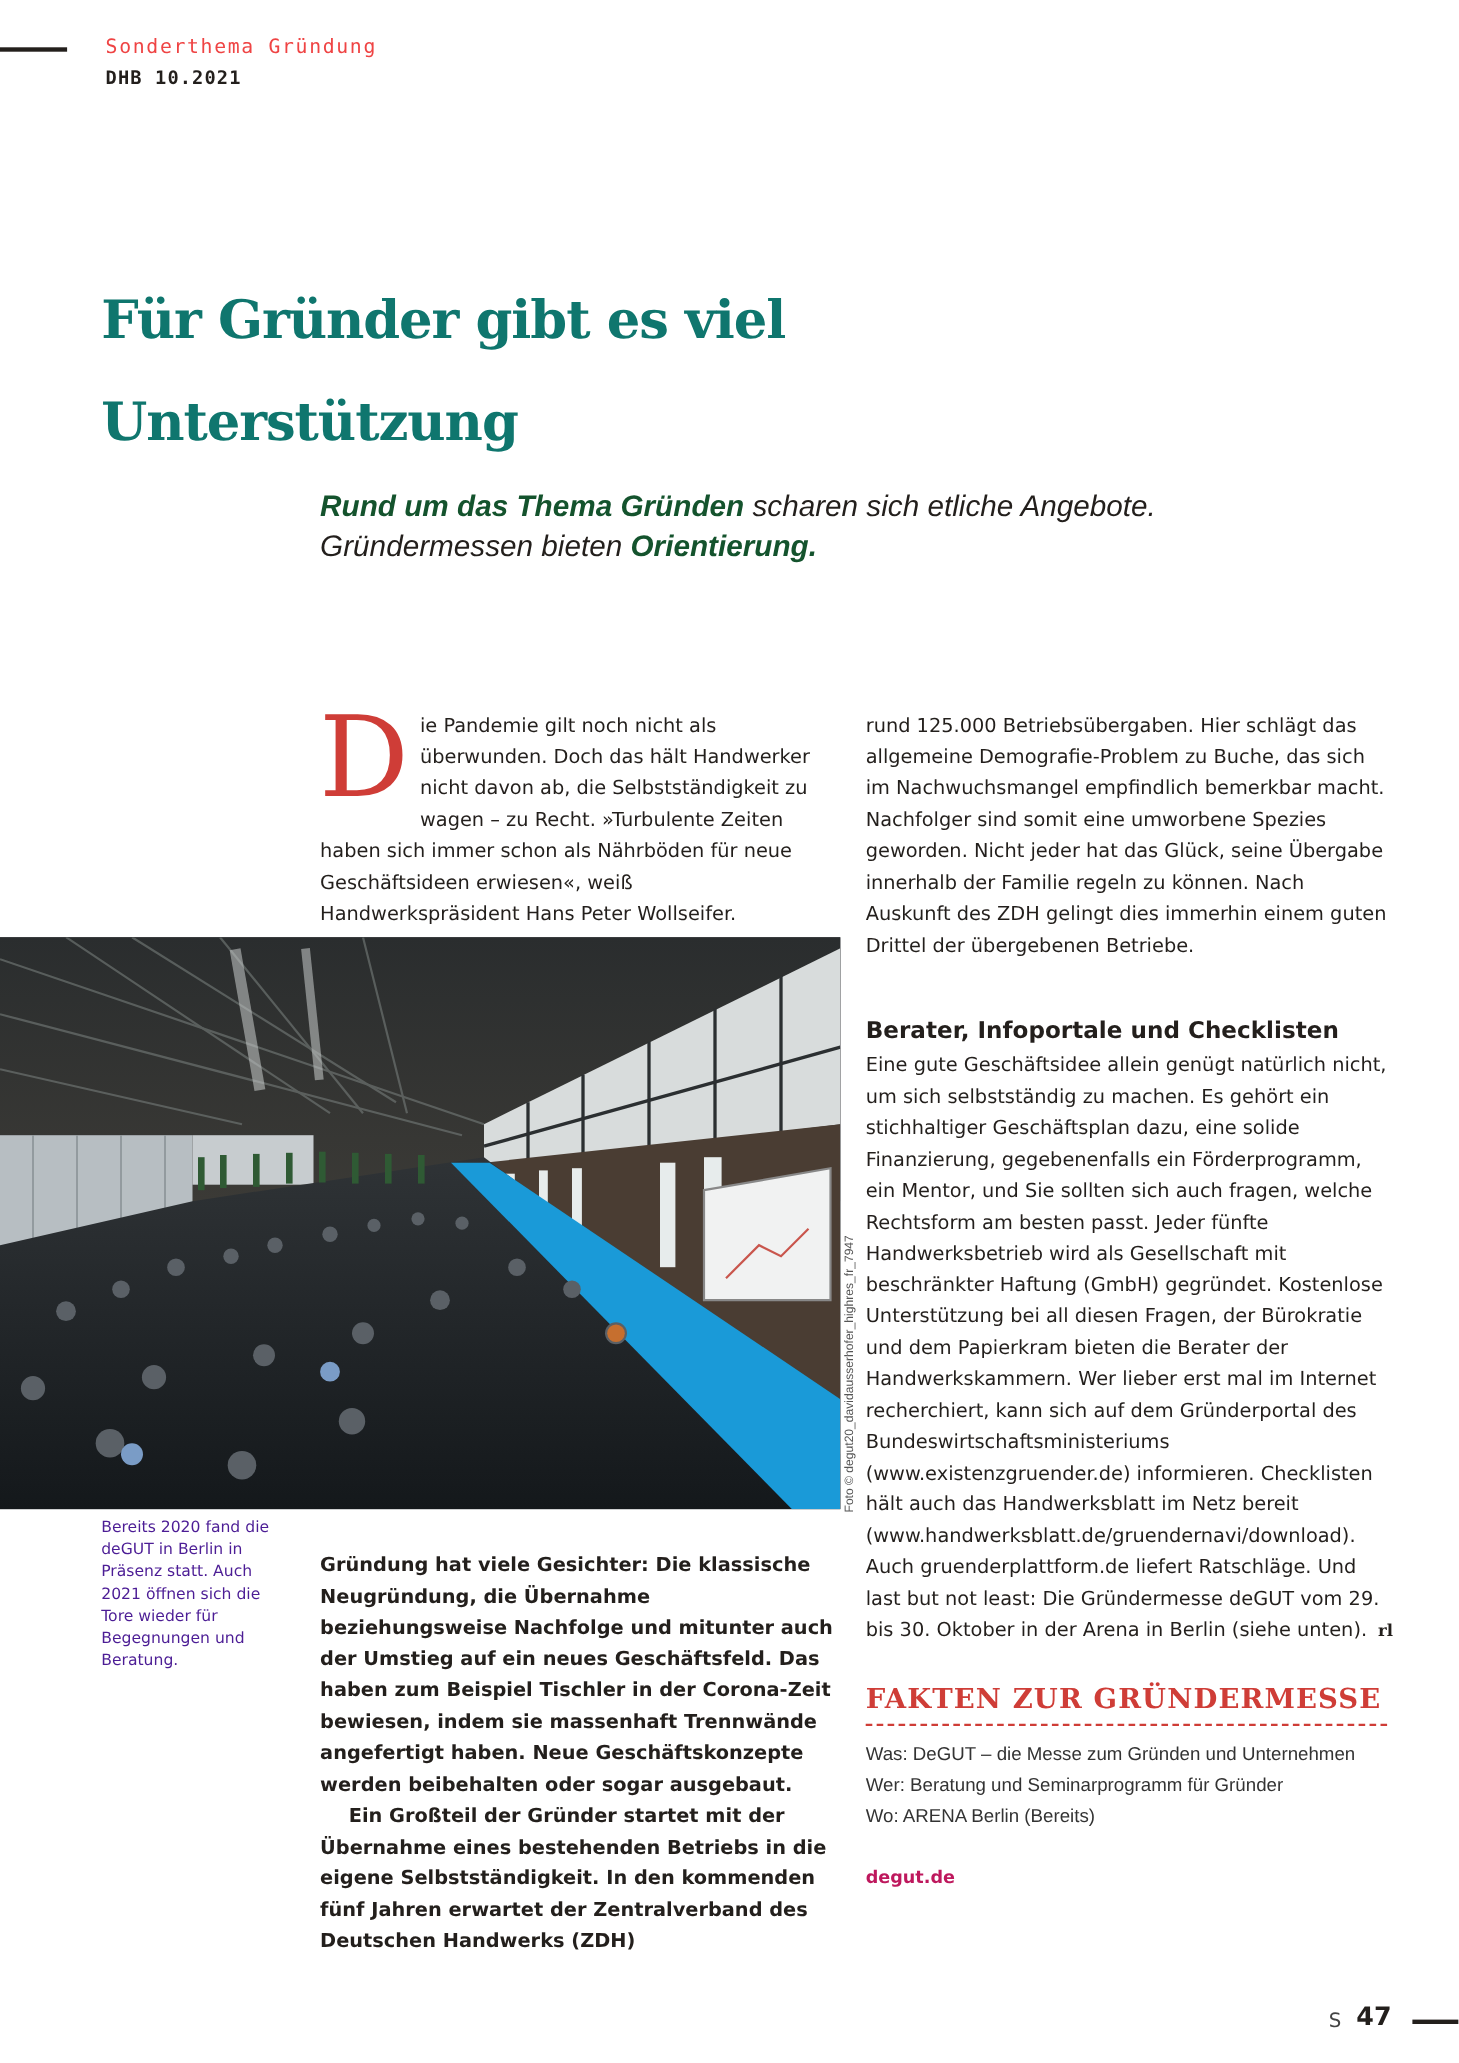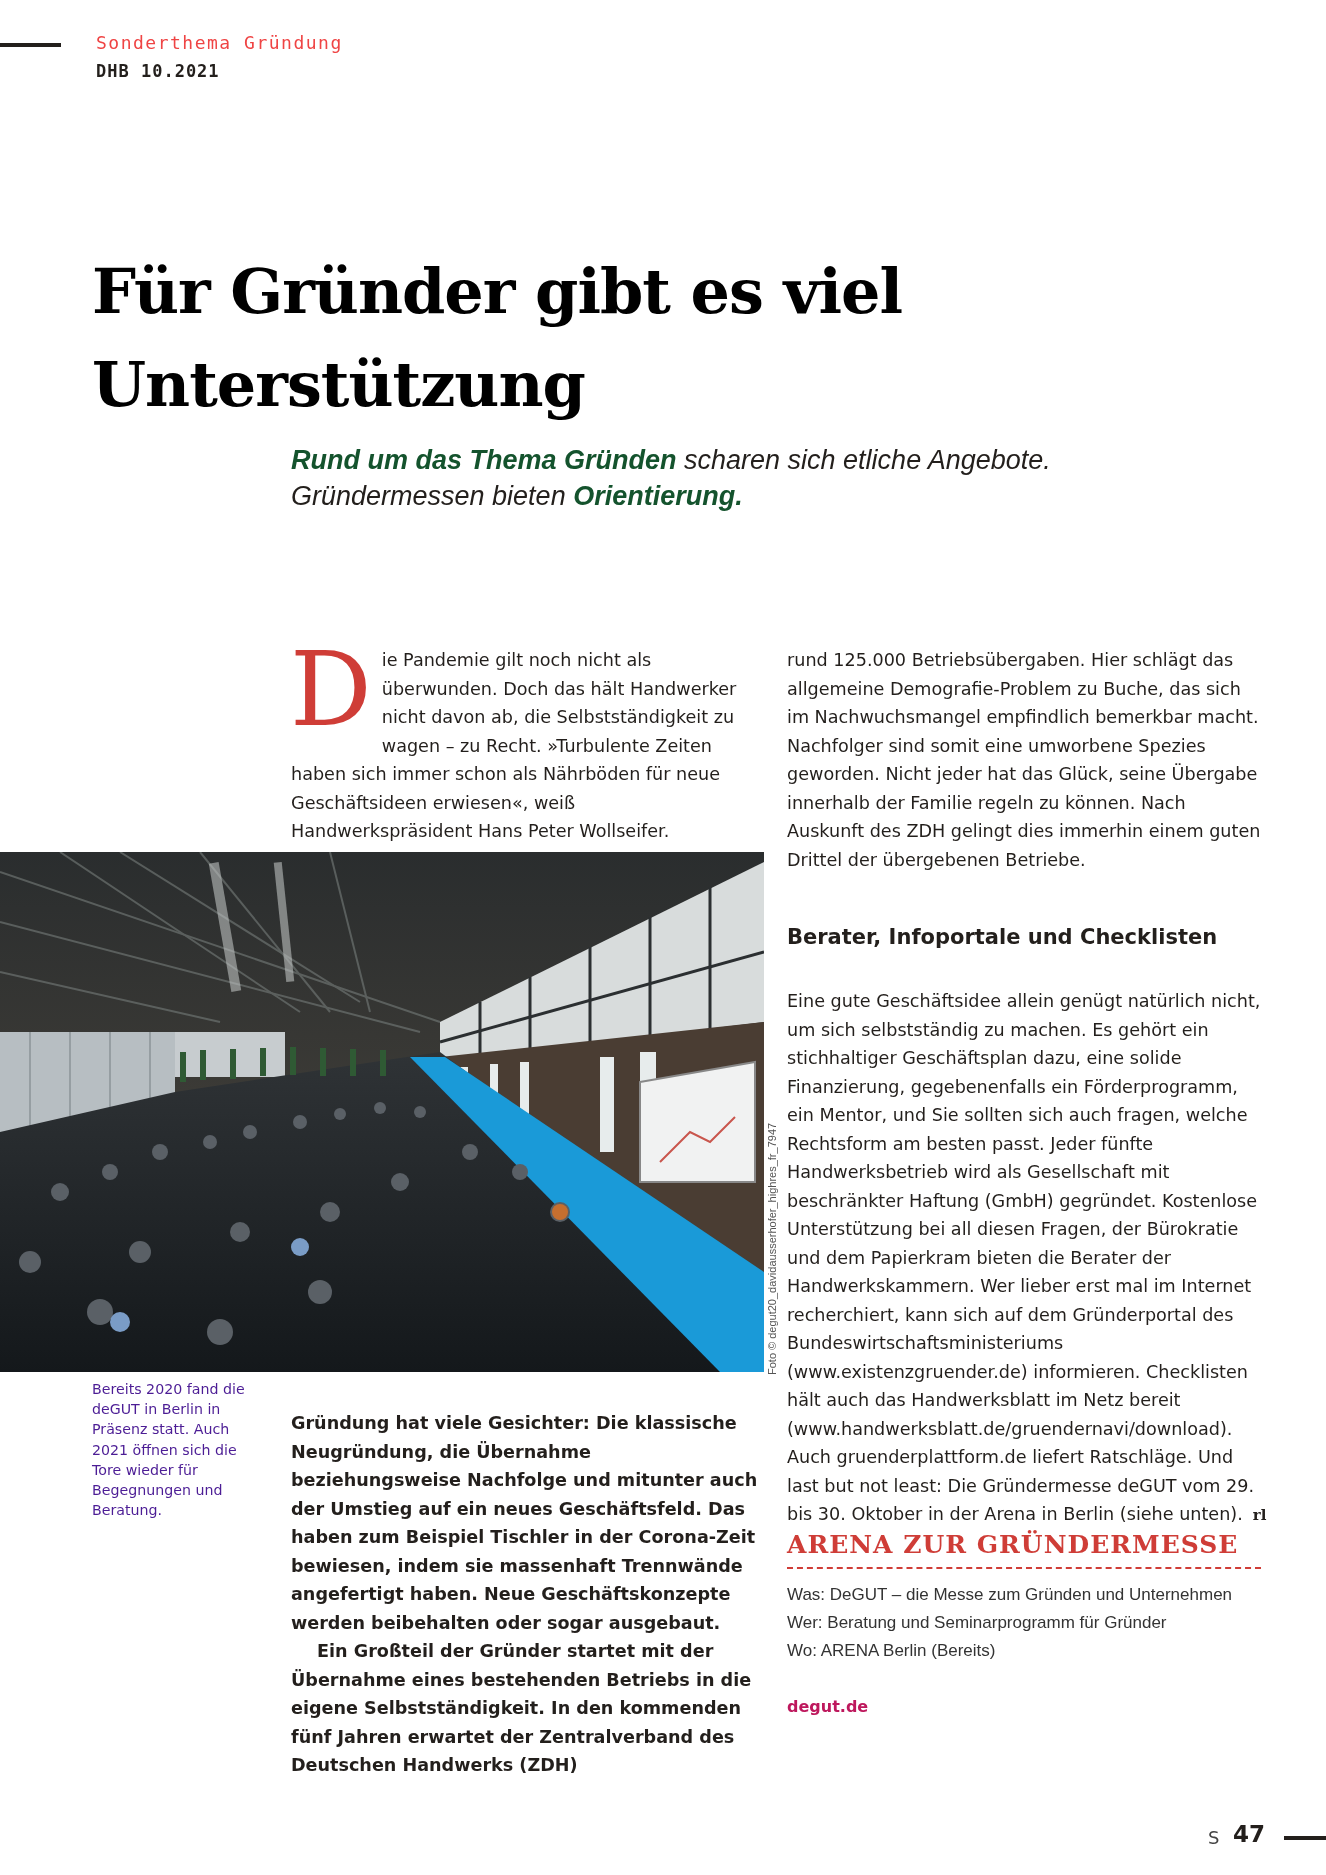--- a/index.html
+++ b/index.html
@@ -9,41 +9,41 @@
 
   
   .rule-left { left:0; top:43px; width:61px; height:4px; background:#231f1c; }
   .section-label { left:96px; top:32px; font-family:"DejaVu Sans Mono", monospace;
                    font-size:18px; letter-spacing:1.5px; color:#ef4444; }
   .issue-label { left:96px; top:61px; font-family:"DejaVu Sans Mono", monospace;
                  font-size:17px; font-weight:bold; letter-spacing:1px; color:#231f1c; }
 
   
   .headline { left:92px; top:245px; width:900px; font-family:"DejaVu Serif", serif;
-              font-weight:bold; font-size:62px; line-height:93px; color:#000000;
+              font-weight:bold; font-size:48px; line-height:93px; color:#0f766e;
               letter-spacing:-1px; }
 
   
   .lead { left:291px; top:442px; width:760px; font-family:"Liberation Sans", sans-serif;
           font-style:italic; font-size:27px; line-height:36px; color:#231f1c; }
   .lead .hl { color:#14532d; font-weight:bold; }
 
   
   .col { font-family:"DejaVu Sans", sans-serif; font-size:17.6px; line-height:28.5px;
          color:#231f1c; }
   .col p { margin:0; }
   .col1-top { left:291px; top:646px; width:470px; }
   .dropcap { float:left; font-family:"DejaVu Serif", serif; font-size:102px;
              line-height:80px; color:#cf3d37; margin:4px 10px 0 -1px; height:84px; }
   .col1-bottom { left:291px; top:1409px; width:475px;font-weight:bold; }
   .indent { text-indent:26px; }
   .col2-top { left:787px; top:646px; width:480px; }
   .subhead { left:787px; top:925px; font-family:"DejaVu Sans", sans-serif; font-weight:bold;
              font-size:21px; color:#231f1c; }
-  .col2-mid { left:787px; top:955px; width:480px;margin-top:32px; }
+  .col2-mid { left:787px; top:955px; width:480px; }
   .signature { font-family:"DejaVu Serif", serif; font-weight:bold; font-size:15px; margin-left:10px; }
 
   
   .photo { left:0; top:852px; width:764px; height:520px; overflow:hidden;
            background:#1c2024; }
   .credit { left:766px; top:1375px; transform-origin:0 0; transform:rotate(-90deg);
             font-family:"Liberation Sans", sans-serif; font-size:11px; color:#555;
             white-space:nowrap; }
   .caption { left:92px; top:1379px; width:170px; font-family:"DejaVu Sans", sans-serif;
              font-size:14.2px; line-height:20.2px; color:#4c1d95; }
@@ -196,21 +196,21 @@
 </div>
 
 <div class="abs col col2-top">
   <p>rund 125.000 Betriebsübergaben. Hier schlägt das allgemeine Demografie-Problem zu Buche, das sich im Nachwuchsmangel empfindlich bemerkbar macht. Nachfolger sind somit eine umworbene Spezies geworden. Nicht jeder hat das Glück, seine Übergabe innerhalb der Familie regeln zu können. Nach Auskunft des ZDH gelingt dies immerhin einem guten Drittel der übergebenen Betriebe.</p>
 </div>
 <div class="abs subhead">Berater, Infoportale und Checklisten</div>
 <div class="abs col col2-mid">
   <p><span>Eine gute Geschäftsidee allein genügt natürlich nicht, um sich selbstständig zu machen. Es gehört ein stichhaltiger Geschäftsplan dazu, eine solide Finanzierung, gegebenenfalls ein Förderprogramm, ein Mentor, und Sie sollten sich auch fragen, welche Rechtsform am besten passt. Jeder fünfte Handwerksbetrieb wird als Gesellschaft mit beschränkter Haftung (GmbH) gegründet. Kostenlose Unterstützung bei all diesen Fragen, der Bürokratie und dem Papierkram bieten die Berater der Handwerkskammern. Wer lieber erst mal im Internet recherchiert, kann sich auf dem Gründerportal des Bundeswirtschaftsministeriums (www.existenzgruender.de) informieren. Checklisten hält auch das Handwerksblatt im Netz bereit (www.handwerksblatt.de/gruendernavi/download). Auch gruenderplattform.de liefert Ratschläge. Und last but not least: Die Gründermesse deGUT vom 29. bis 30. Oktober in der Arena in Berlin (siehe unten).</span><span class="signature">rl</span></p>
 </div>
 
-<div class="abs facts-title">ARENA ZUR GRÜNDERMESSE</div>
+<div class="abs facts-title">FAKTEN ZUR GRÜNDERMESSE</div>
 <div class="abs facts-rule"></div>
 <div class="abs facts-list">
   <div>Was: DeGUT – die Messe zum Gründen und Unternehmen</div>
   <div>Wer: Beratung und Seminarprogramm für Gründer</div>
   <div>Wo: ARENA Berlin (Bereits)</div>
 </div>
 <div class="abs facts-link">degut.de</div>
 
 <div class="abs page-prefix">S</div>
 <div class="abs page-number">47</div>

